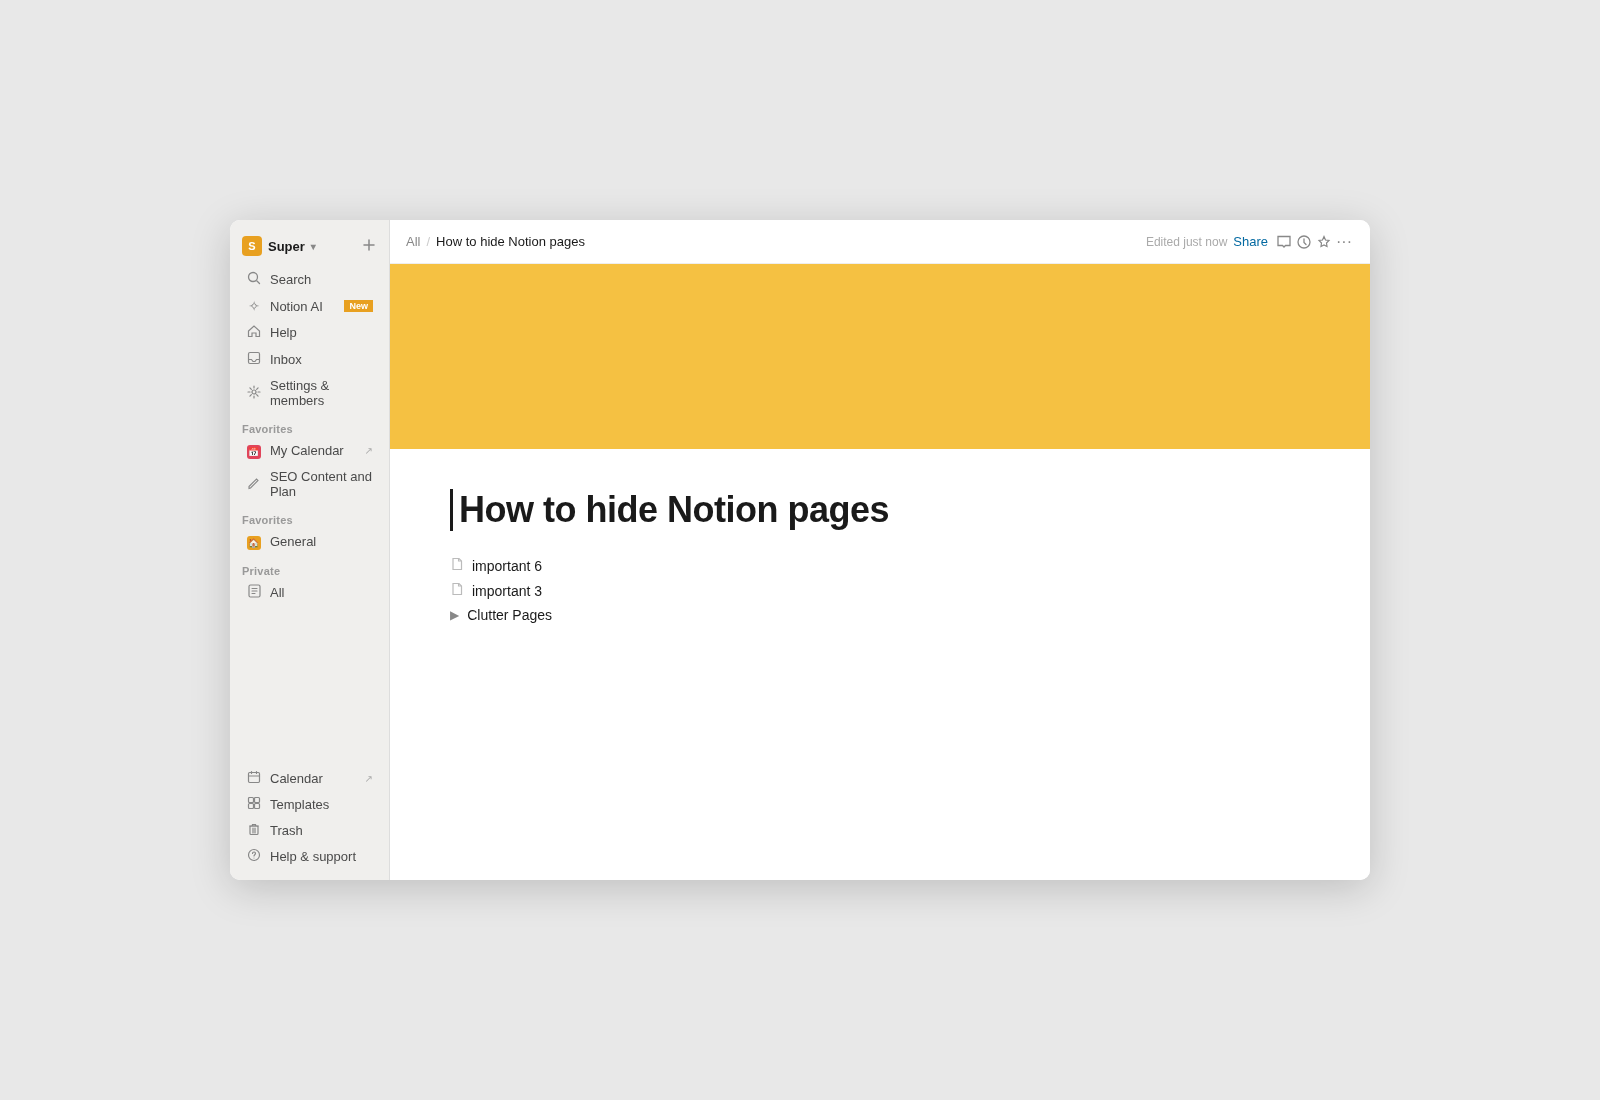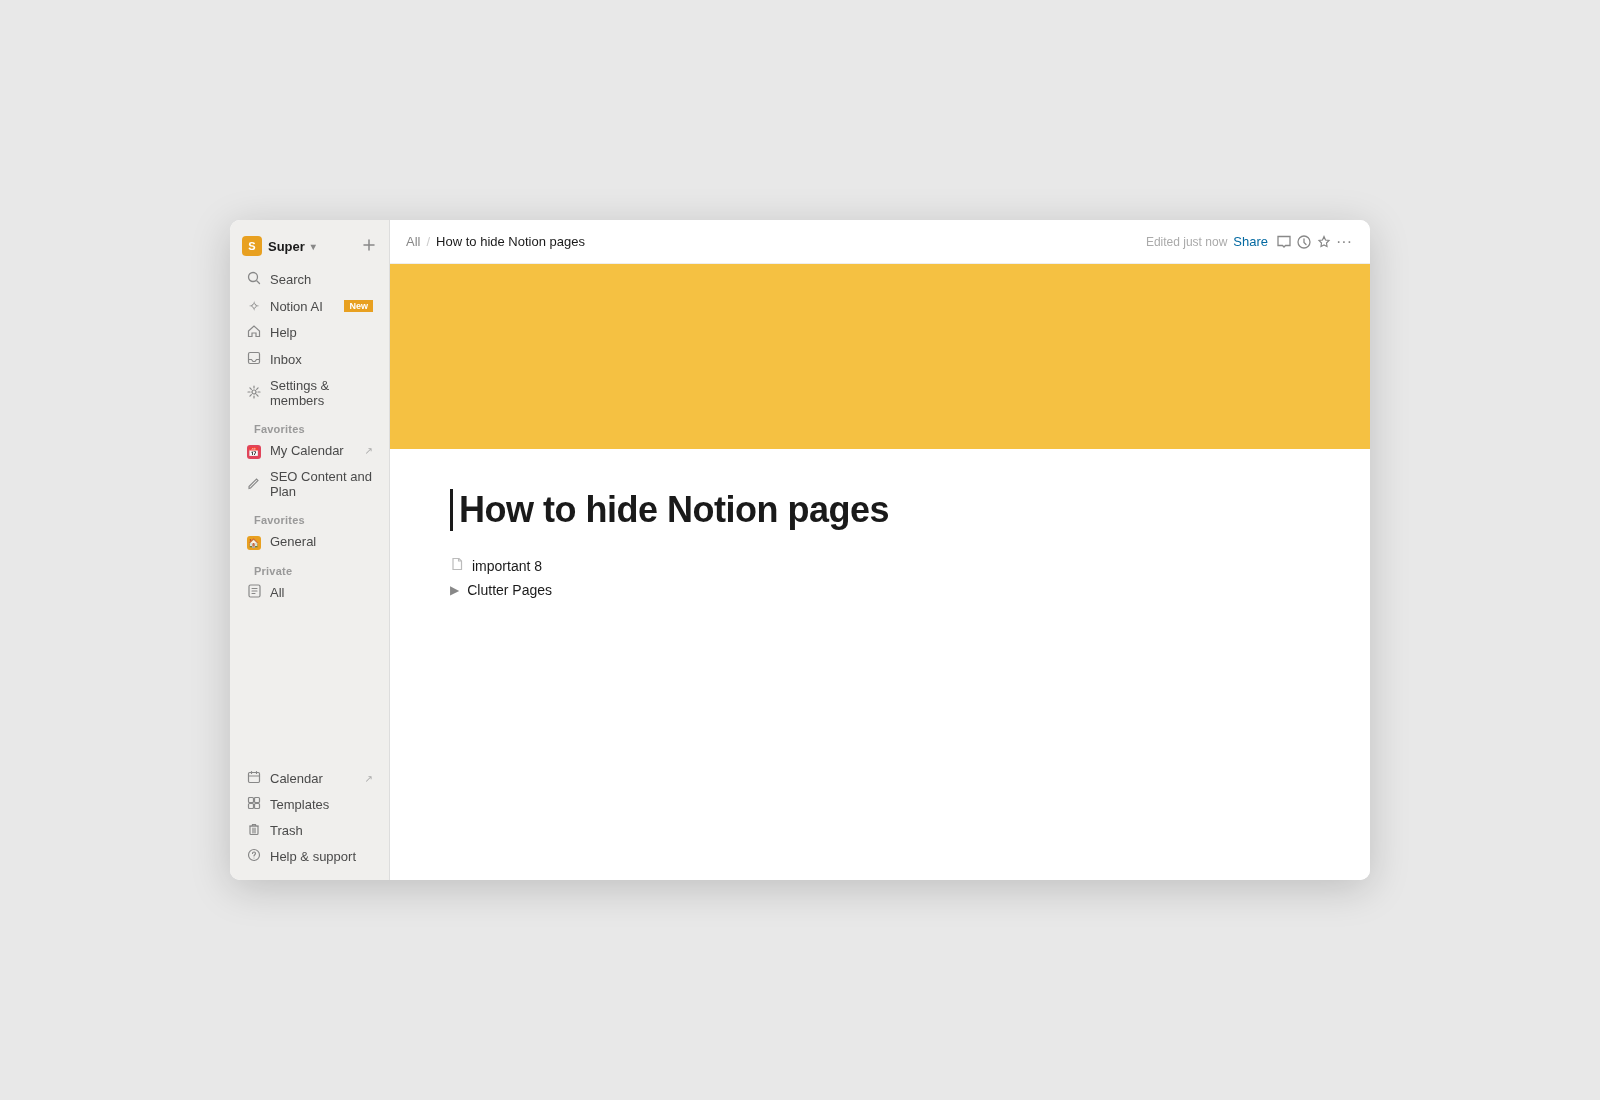--- a/index.html
+++ b/index.html
@@ -91,21 +91,21 @@
       background: #e8a020;
       color: #fff;
       font-size: 9px;
       font-weight: 600;
       padding: 1px 5px;
       border-radius: 0;
     }
     .sidebar-section-label {
       font-size: 11px;
       color: #999;
-      padding: 10px 12px 2px 24px;
+      padding: 10px 12px 2px 12px;
       font-weight: 600;
       letter-spacing: 0.02em;
     }
     .sidebar-item .fav-icon {
       width: 14px;
       height: 14px;
       border-radius: 2px;
       display: inline-flex;
       align-items: center;
       justify-content: center;
@@ -428,21 +428,30 @@
         <div class="page-body">
           <h1 class="page-title">How to hide Notion pages</h1>
           <ul class="page-list">
             <li class="page-list-item">
               <span class="doc-icon">
                 <svg width="14" height="14" viewBox="0 0 14 14" fill="none">
                     <path d="M3 1.5h6l2.5 2.5V12.5H3V1.5z" stroke="#bbb" stroke-width="1.2" fill="none"></path>
                     <path d="M8.5 1.5V4H11" stroke="#bbb" stroke-width="1.1"></path>
                   </svg>
               </span>
-              <span>important 8</span>
+              <span>important 6</span>
+            </li>
+            <li class="page-list-item">
+              <span class="doc-icon">
+                <svg width="14" height="14" viewBox="0 0 14 14" fill="none">
+                    <path d="M3 1.5h6l2.5 2.5V12.5H3V1.5z" stroke="#bbb" stroke-width="1.2" fill="none"></path>
+                    <path d="M8.5 1.5V4H11" stroke="#bbb" stroke-width="1.1"></path>
+                  </svg>
+              </span>
+              <span>important 3</span>
             </li>
           </ul>
           <div class="clutter-pages">
             <span class="clutter-arrow">▶</span>
             <span>Clutter Pages</span>
           </div>
         </div>
       </div>
     </div>
   </div>

